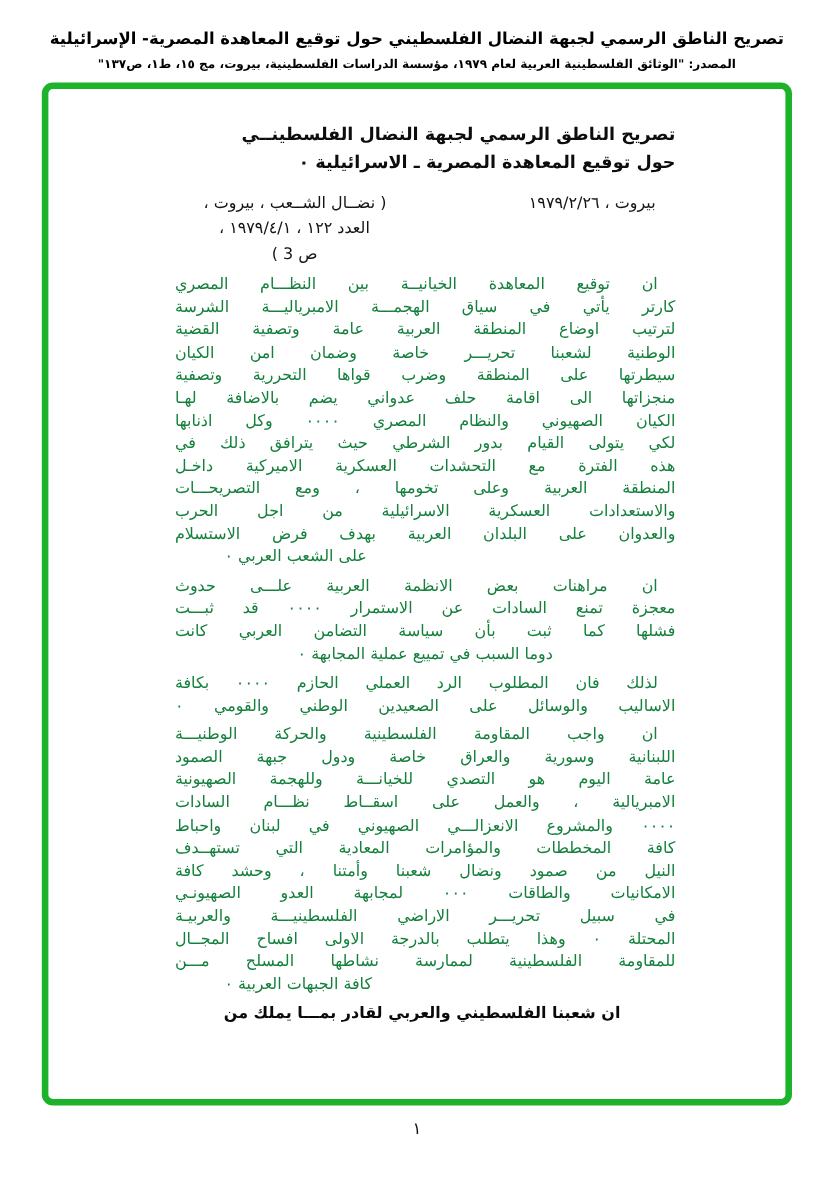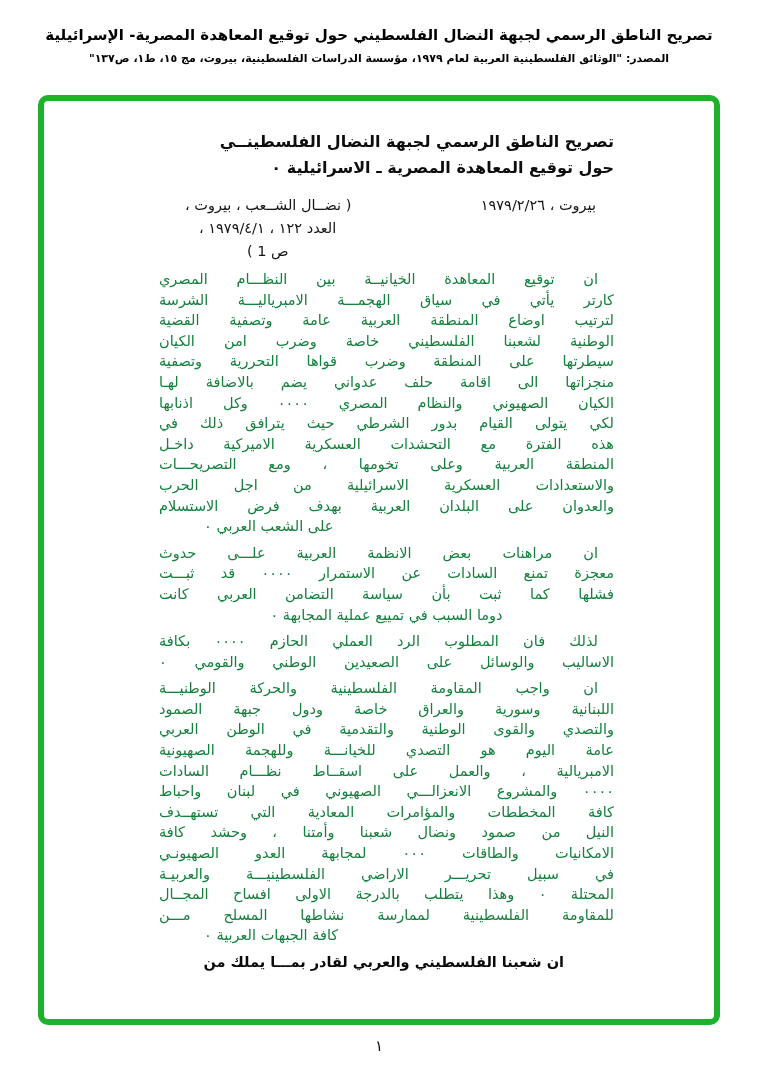--- a/index.html
+++ b/index.html
@@ -14,21 +14,21 @@
     font-size: 15px; font-weight: bold; color: #000;
     letter-spacing: 0;
   }
   .header-source {
     font-size: 11px; font-weight: bold; color: #000;
     margin-top: 8px;
   }
   .doc-frame {
     box-sizing: border-box;
     width: 682px; height: 930px;
-    margin: 30px 38px 0 38px;
+    margin: 10px 38px 0 38px;
     border: 6px solid #1cb32a;
     border-radius: 10px;
     padding: 28px 100px 10px 115px;
     direction: rtl;
     background: #fff;
   }
   .doc-title {
     font-size: 16px; font-weight: bold; color: #0d0d0d;
     line-height: 26px; text-align: right;
   }
@@ -70,28 +70,28 @@
   <div class="doc-title">
     <div>تصريح الناطق الرسمي لجبهة النضال الفلسطينــي</div>
     <div>حول توقيع المعاهدة المصرية ـ الاسرائيلية ٠</div>
   </div>
 
   <div class="dateline-row">
     <span class="date">بيروت ، ١٩٧٩/٢/٢٦</span>
     <span class="ref-1 ref-line">( نضــال الشــعب ، بيروت ،</span>
   </div>
   <div class="ref-line ref-2">العدد ١٢٢ ، ١٩٧٩/٤/١ ،</div>
-  <div class="ref-line ref-3">ص 1 )</div>
+  <div class="ref-line ref-3">ص 3 )</div>
 
   <div class="doc-body" id="doc-body">
       <div class="para">
         <div class="pline first">ان توقيع المعاهدة الخيانيــة بين النظـــام المصري</div>
         <div class="pline">كارتر يأتي في سياق الهجمـــة الامبرياليـــة الشرسة</div>
         <div class="pline">لترتيب اوضاع المنطقة العربية عامة وتصفية القضية</div>
-        <div class="pline">الوطنية لشعبنا الفلسطيني خاصة وضرب امن الكيان</div>
+        <div class="pline">الوطنية لشعبنا تحريـــر خاصة وضمان امن الكيان</div>
         <div class="pline">سيطرتها على المنطقة وضرب قواها التحررية وتصفية</div>
         <div class="pline">منجزاتها الى اقامة حلف عدواني يضم بالاضافة لهـا</div>
         <div class="pline">الكيان الصهيوني والنظام المصري ٠٠٠٠ وكل اذنابها</div>
         <div class="pline">لكي يتولى القيام بدور الشرطي حيث يترافق ذلك في</div>
         <div class="pline">هذه الفترة مع التحشدات العسكرية الاميركية داخـل</div>
         <div class="pline">المنطقة العربية وعلى تخومها ، ومع التصريحـــات</div>
         <div class="pline">والاستعدادات العسكرية الاسرائيلية من اجل الحرب</div>
         <div class="pline">والعدوان على البلدان العربية بهدف فرض الاستسلام</div>
         <div class="pline al-left">على الشعب العربي ٠</div>
       </div>
@@ -101,21 +101,20 @@
         <div class="pline">فشلها كما ثبت بأن سياسة التضامن العربي كانت</div>
         <div class="pline al-center">دوما السبب في تمييع عملية المجابهة ٠</div>
       </div>
       <div class="para">
         <div class="pline first">لذلك فان المطلوب الرد العملي الحازم ٠٠٠٠ بكافة</div>
         <div class="pline">الاساليب والوسائل على الصعيدين الوطني والقومي ٠</div>
       </div>
       <div class="para">
         <div class="pline first">ان واجب المقاومة الفلسطينية والحركة الوطنيـــة</div>
         <div class="pline">اللبنانية وسورية والعراق خاصة ودول جبهة الصمود</div>
-        <div class="pline">والتصدي والقوى الوطنية والتقدمية في الوطن العربي</div>
         <div class="pline">عامة اليوم هو التصدي للخيانـــة وللهجمة الصهيونية</div>
         <div class="pline">الامبريالية ، والعمل على اسقــاط نظـــام السادات</div>
         <div class="pline">٠٠٠٠ والمشروع الانعزالـــي الصهيوني في لبنان واحباط</div>
         <div class="pline">كافة المخططات والمؤامرات المعادية التي تستهــدف</div>
         <div class="pline">النيل من صمود ونضال شعبنا وأمتنا ، وحشد كافة</div>
         <div class="pline">الامكانيات والطاقات ٠٠٠ لمجابهة العدو الصهيونـي</div>
         <div class="pline">في سبيل تحريـــر الاراضي الفلسطينيـــة والعربيـة</div>
         <div class="pline">المحتلة ٠ وهذا يتطلب بالدرجة الاولى افساح المجــال</div>
         <div class="pline">للمقاومة الفلسطينية لممارسة نشاطها المسلح مـــن</div>
         <div class="pline al-left">كافة الجبهات العربية ٠</div>

